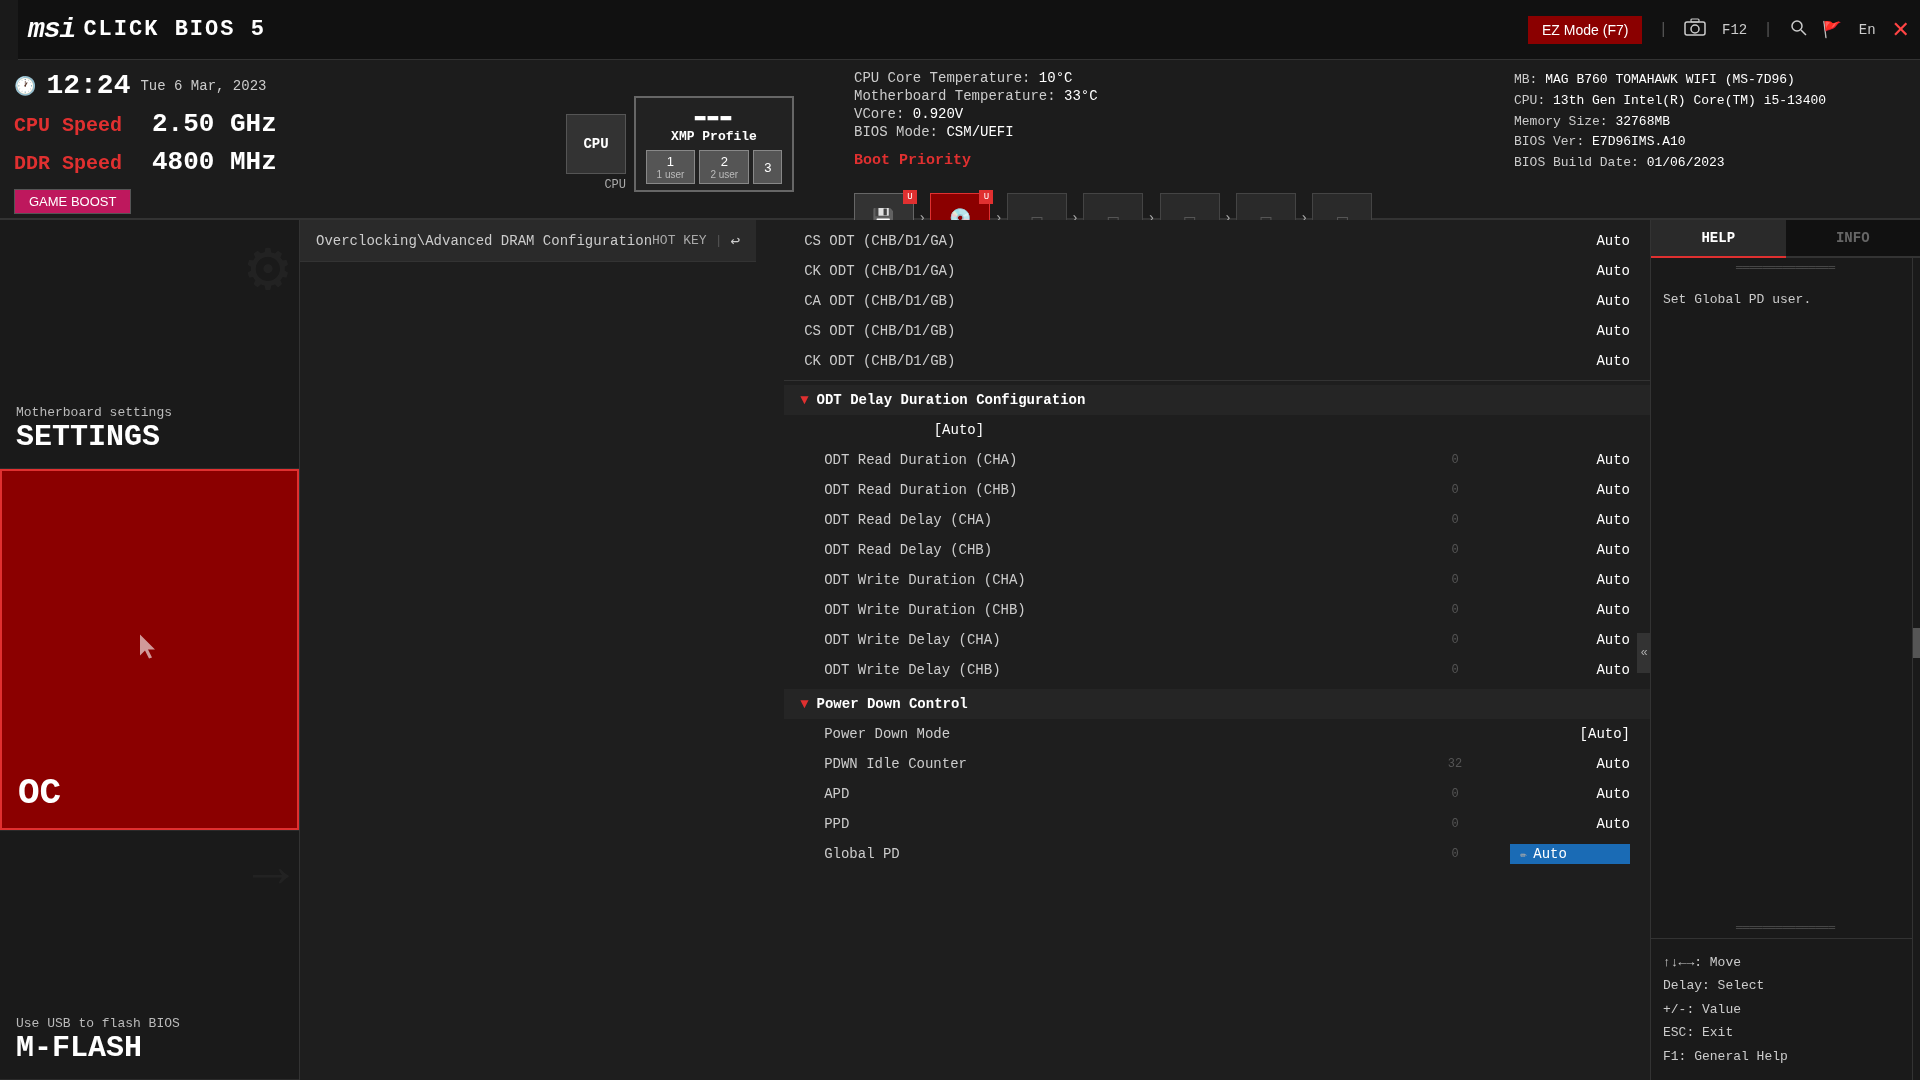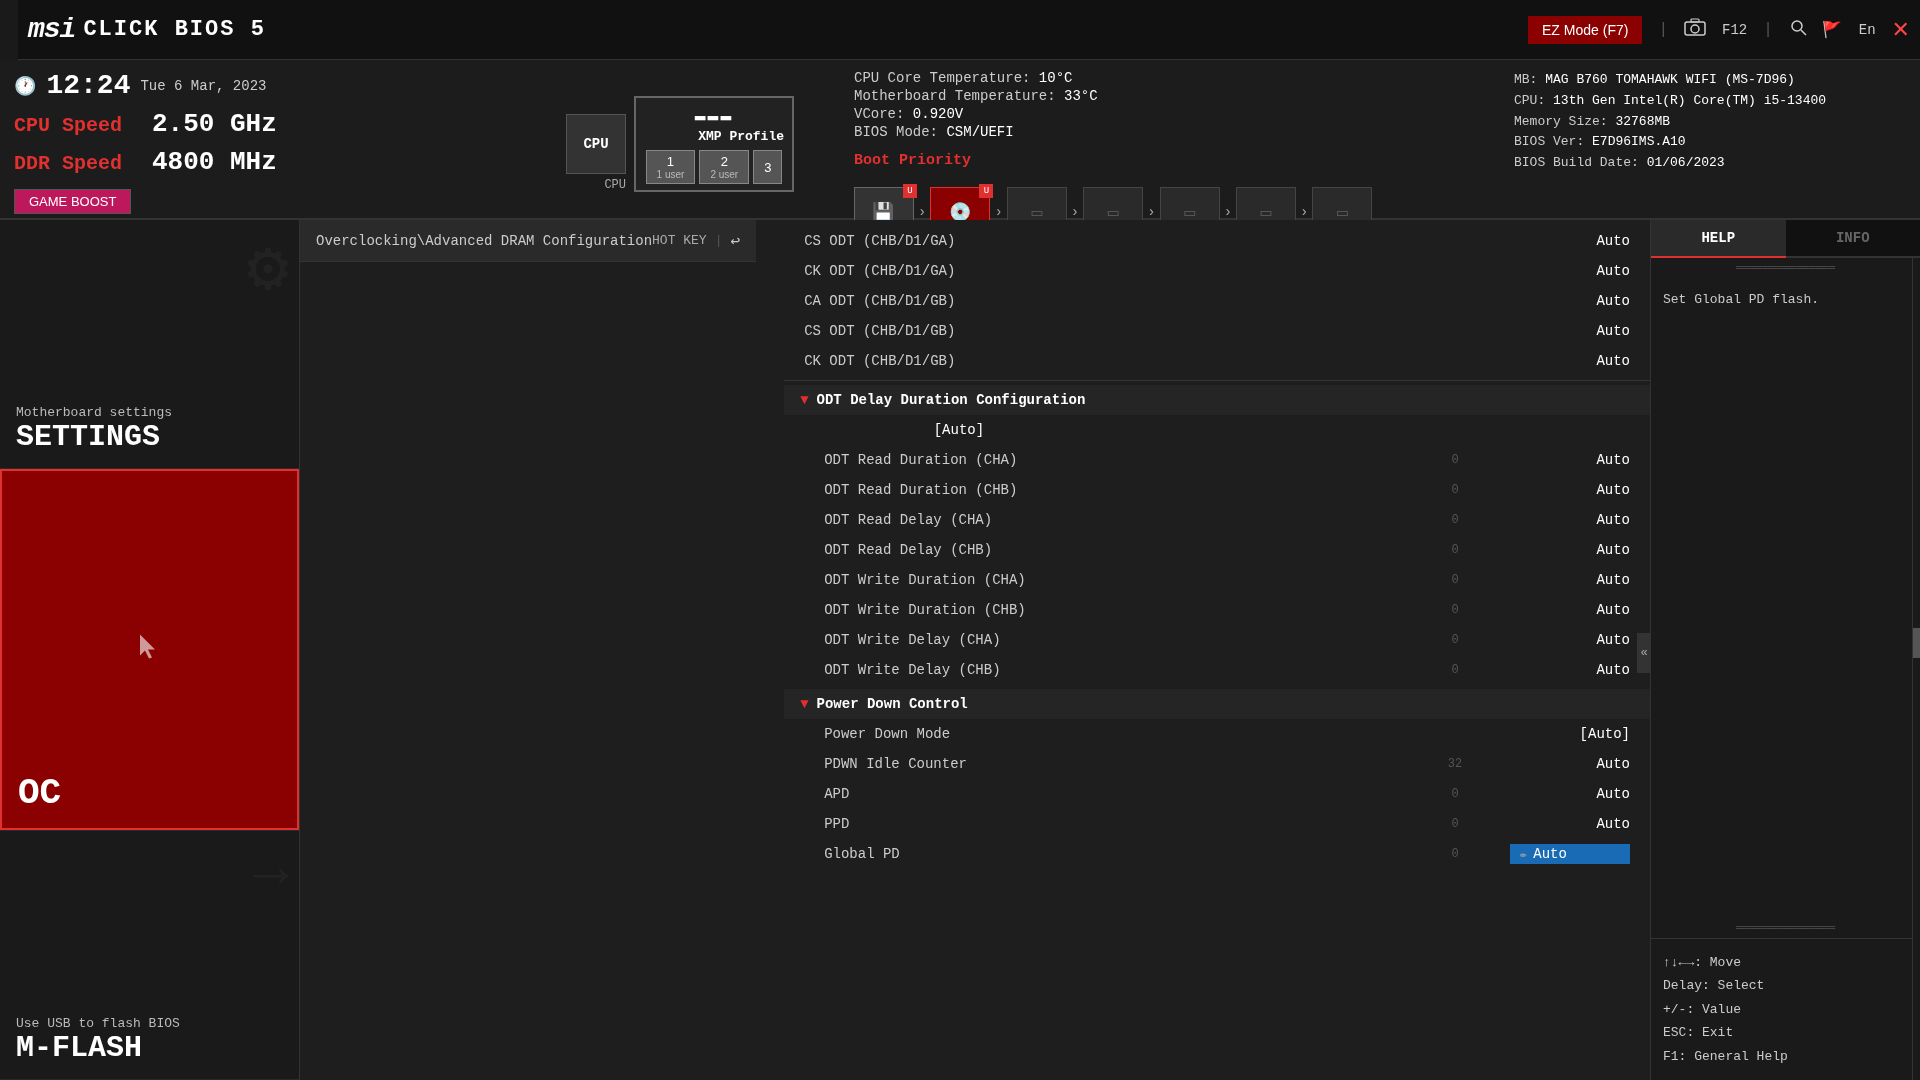--- a/index.html
+++ b/index.html
@@ -360,21 +360,21 @@
         <div id="cpu-icon-box">
           <span style="font-size:14px; font-weight:bold; color:#fff;">CPU</span>
         </div>
         <span style="color:#aaa; font-size:12px;">CPU</span>
       </div>
       <div style="background:#222; border:2px solid #666; padding:6px 8px; min-width:160px;">
         <div style="text-align:center; font-size:20px; color:#fff;">
           
           <span style="font-size:18px; letter-spacing:2px;">▬▬▬</span>
         </div>
-        <div style="text-align:right; color:#fff; font-size:13px; font-weight:bold; margin-top:2px;">XMP Profile</div>
+        <div style="text-align:center; color:#fff; font-size:13px; font-weight:bold; margin-top:2px;">XMP Profile</div>
         <div style="display:flex; gap:4px; justify-content:center; margin-top:6px;">
           <button style="background:#555; border:1px solid #888; color:#fff; font-size:13px; padding:3px 10px; cursor:pointer; display:flex; flex-direction:column; align-items:center;">
             <span>1</span>
             <span style="font-size:10px; color:#bbb;">1 user</span>
           </button>
           <button style="background:#555; border:1px solid #888; color:#fff; font-size:13px; padding:3px 10px; cursor:pointer; display:flex; flex-direction:column; align-items:center;">
             <span>2</span>
             <span style="font-size:10px; color:#bbb;">2 user</span>
           </button>
           <button style="background:#555; border:1px solid #888; color:#fff; font-size:13px; padding:3px 10px; cursor:pointer;">
@@ -385,21 +385,21 @@
     </div>
   </div>
 
   <div id="info-center-right">
     <div class="info-line"><span class="label">CPU Core Temperature:</span> <span class="val">10°C</span></div>
     <div class="info-line"><span class="label">Motherboard Temperature:</span> <span class="val">33°C</span></div>
     <div class="info-line"><span class="label">VCore:</span> <span class="val">0.920V</span></div>
     <div class="info-line"><span class="label">BIOS Mode:</span> <span class="val">CSM/UEFI</span></div>
 
     <div style="margin-top:10px;">
-      <div id="boot-priority-title" style="color:#e03030; font-size:15px; font-weight:bold; margin-bottom:18px;">Boot Priority</div>
+      <div id="boot-priority-title" style="color:#e03030; font-size:15px; font-weight:bold; margin-bottom:24px;">Boot Priority</div>
       <div id="boot-devices" style="display:flex; align-items:center; gap:4px;">
 
         <div style="width:60px; height:50px; background:#333; border:1px solid #666; position:relative; display:flex; align-items:center; justify-content:center; cursor:pointer;">
           <span style="font-size:18px; color:#aaa;">💾</span>
           <span style="font-size:10px; color:#ccc; position:absolute; bottom:2px; left:0; right:0; text-align:center;">USB</span>
           <span style="position:absolute; top:-4px; right:-4px; background:#e03030; color:#fff; font-size:9px; width:14px; height:14px; display:flex; align-items:center; justify-content:center;">U</span>
         </div>
         <span style="color:#aaa;">›</span>
 
         <div style="width:60px; height:50px; background:#8b0000; border:1px solid #e03030; position:relative; display:flex; align-items:center; justify-content:center; cursor:pointer;">
@@ -580,21 +580,21 @@
       </div>
   </div>
 
   <div id="help-panel" style="position:relative;">
     <div id="help-tabs">
       <div class="help-tab active">HELP</div>
       <div class="help-tab inactive">INFO</div>
     </div>
     <div class="help-deco">═══════════════</div>
     <div id="help-content">
-      <span>Set Global PD flash.</span>
+      <span>Set Global PD user.</span>
     </div>
 
     <div style="flex:1;"></div>
     <div class="help-deco">═══════════════</div>
     <div id="help-nav">
       <div>↑↓←→:  Move</div>
       <div>Delay: Select</div>
       <div>+/-:  Value</div>
       <div>ESC: Exit</div>
       <div>F1: General Help</div>

